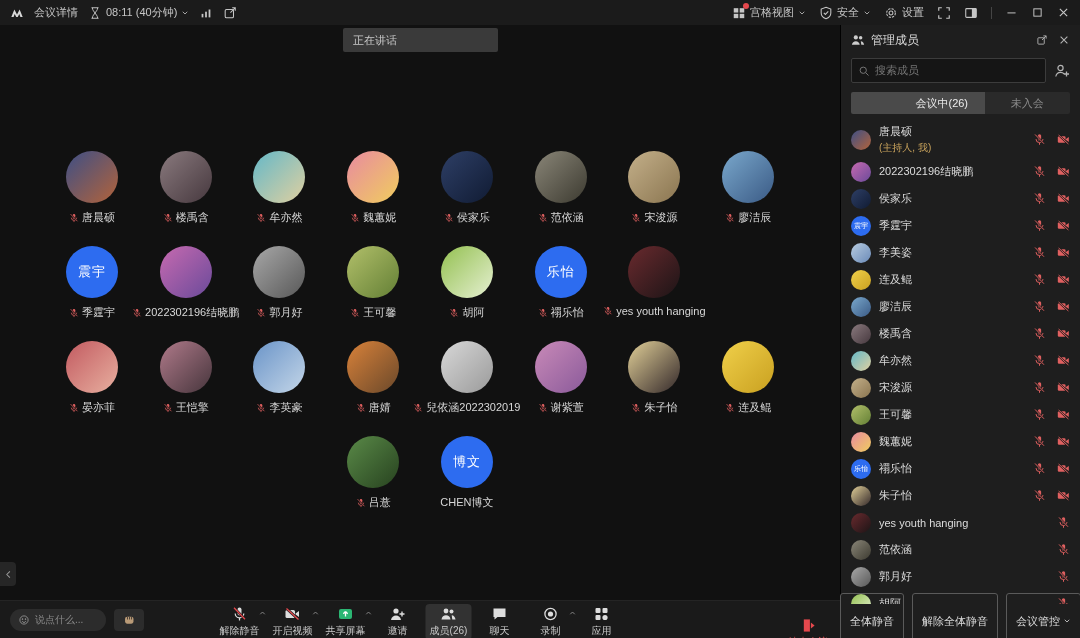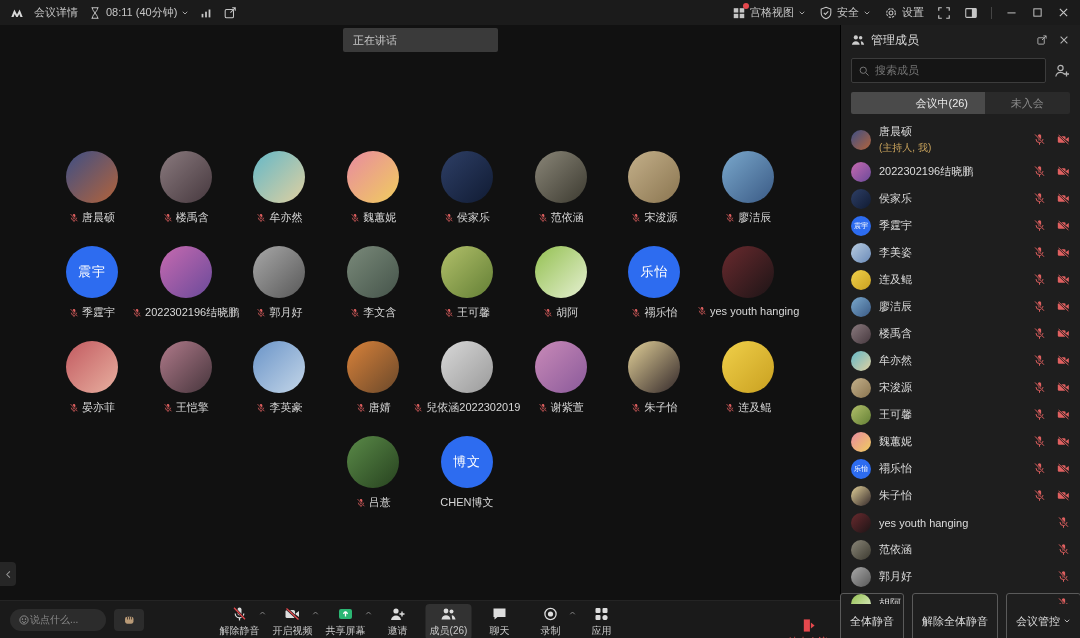--- a/index.html
+++ b/index.html
@@ -33,21 +33,21 @@
   .g-name { margin-top:7px; display:flex; align-items:center; gap:3px; font-size:11px; color:#d8d8d8; white-space:nowrap; }
   .g-name .mic-s { color:#e06060; }
   .g-name .mic-s svg { width:10px; height:10px; }
 
   .handle { position:absolute; left:0; bottom:52px; width:16px; height:24px; background:#262626; border-radius:0 4px 4px 0; color:#999; display:flex; align-items:center; justify-content:center; }
   .handle svg { width:9px; height:9px; }
 
   
   .dock { position:absolute; left:0; right:0; bottom:0; height:38px; background:#1a1a1a; border-top:1px solid #242424; }
   .dock-left { position:absolute; left:10px; top:8px; display:flex; gap:8px; align-items:center; }
-  .say { width:96px; height:22px; background:#2c2c2c; border-radius:11px; display:flex; align-items:center; padding:0 8px; color:#8a8a8a; font-size:10px; }
+  .say { width:96px; height:22px; background:#2c2c2c; border-radius:11px; display:flex; align-items:center; gap:5px; padding:0 8px; color:#8a8a8a; font-size:10px; }
   .say svg { width:12px; height:12px; color:#9a9a9a; }
   .fist-btn { width:30px; height:22px; background:#2c2c2c; border-radius:4px; display:flex; align-items:center; justify-content:center; color:#b99a77; }
   .fist-btn svg { width:14px; height:14px; }
   .tools { position:absolute; left:50%; top:3px; transform:translateX(-50%); display:flex; align-items:flex-start; gap:5px; }
   .tool { position:relative; display:flex; flex-direction:column; align-items:center; min-width:46px; padding:2px 4px; border-radius:4px; color:#dddddd; }
   .tool.active { background:#323232; }
   .ticon { height:16px; }
   .ticon svg { width:16px; height:16px; }
   .tlabel { font-size:10px; color:#c9c9c9; margin-top:2px; white-space:nowrap; }
   .tool .caret { position:absolute; right:-3px; top:5px; color:#9a9a9a; }
@@ -365,35 +365,20 @@
                 <path d="M3.7 7.5a4.3 4.3 0 0 0 8.6 0" fill="none" stroke="currentColor" stroke-width="1.2"></path>
                 <line x1="8" y1="12" x2="8" y2="14.5" stroke="currentColor" stroke-width="1.2"></line>
                 <line x1="2.5" y1="1.8" x2="13.5" y2="13.2" stroke="#111111" stroke-width="2.4"></line>
                 <line x1="2.5" y1="1.8" x2="13.5" y2="13.2" stroke="currentColor" stroke-width="1.2"></line>
               </svg>
             </span>
             <span>郭月好</span>
           </div>
         </div>
         <div class="g-cell">
-          <div class="g-avatar" style="background:linear-gradient(135deg,#7a8a7a,#45544a)"></div>
-          <div class="g-name">
-            <span class="mic-s">
-              <svg viewBox="0 0 16 16">
-                <rect x="6" y="1.5" width="4" height="8" rx="2" fill="currentColor"></rect>
-                <path d="M3.7 7.5a4.3 4.3 0 0 0 8.6 0" fill="none" stroke="currentColor" stroke-width="1.2"></path>
-                <line x1="8" y1="12" x2="8" y2="14.5" stroke="currentColor" stroke-width="1.2"></line>
-                <line x1="2.5" y1="1.8" x2="13.5" y2="13.2" stroke="#111111" stroke-width="2.4"></line>
-                <line x1="2.5" y1="1.8" x2="13.5" y2="13.2" stroke="currentColor" stroke-width="1.2"></line>
-              </svg>
-            </span>
-            <span>李文含</span>
-          </div>
-        </div>
-        <div class="g-cell">
           <div class="g-avatar" style="background:linear-gradient(135deg,#b2c06a,#637f35)"></div>
           <div class="g-name">
             <span class="mic-s">
               <svg viewBox="0 0 16 16">
                 <rect x="6" y="1.5" width="4" height="8" rx="2" fill="currentColor"></rect>
                 <path d="M3.7 7.5a4.3 4.3 0 0 0 8.6 0" fill="none" stroke="currentColor" stroke-width="1.2"></path>
                 <line x1="8" y1="12" x2="8" y2="14.5" stroke="currentColor" stroke-width="1.2"></line>
                 <line x1="2.5" y1="1.8" x2="13.5" y2="13.2" stroke="#111111" stroke-width="2.4"></line>
                 <line x1="2.5" y1="1.8" x2="13.5" y2="13.2" stroke="currentColor" stroke-width="1.2"></line>
               </svg>

